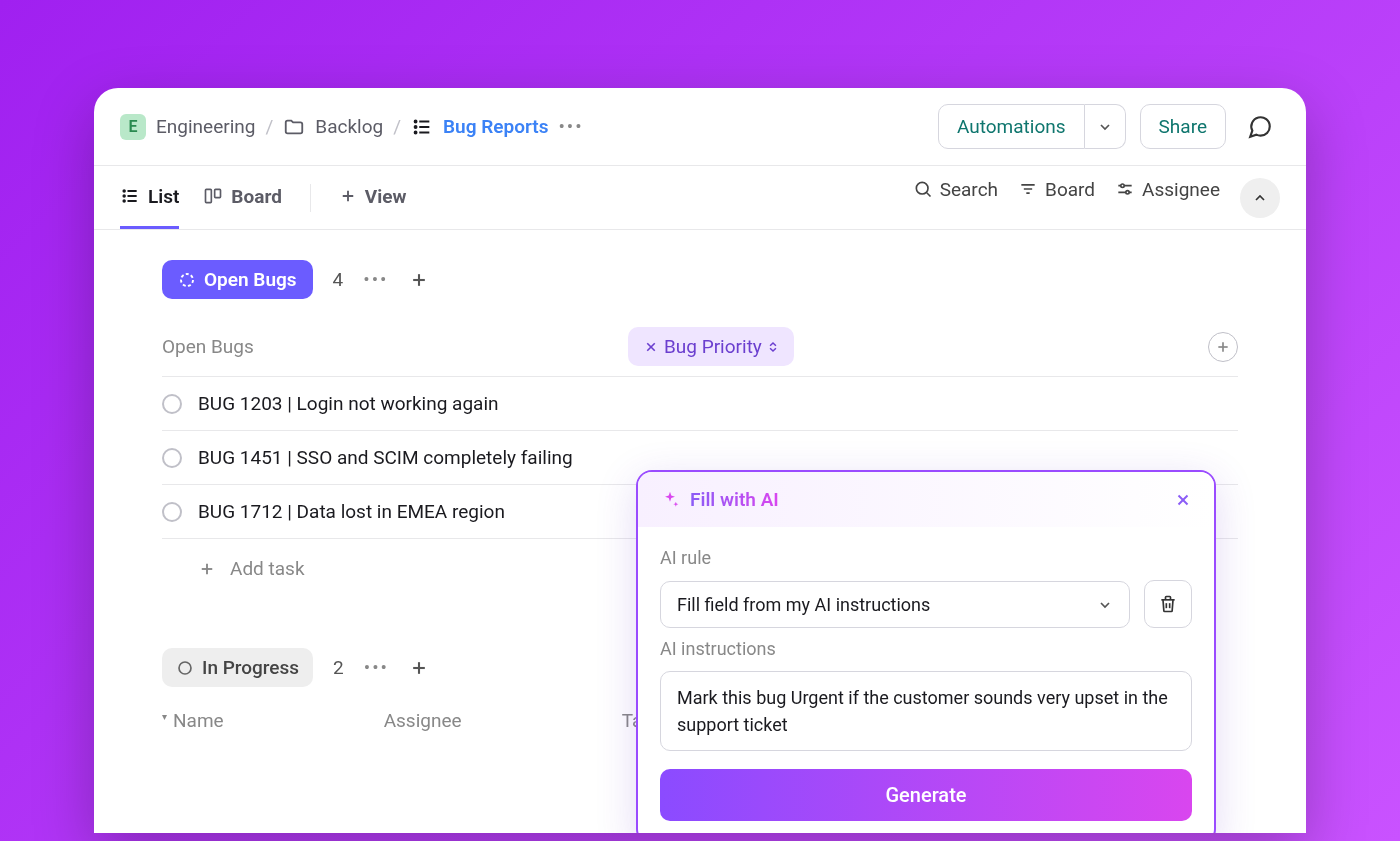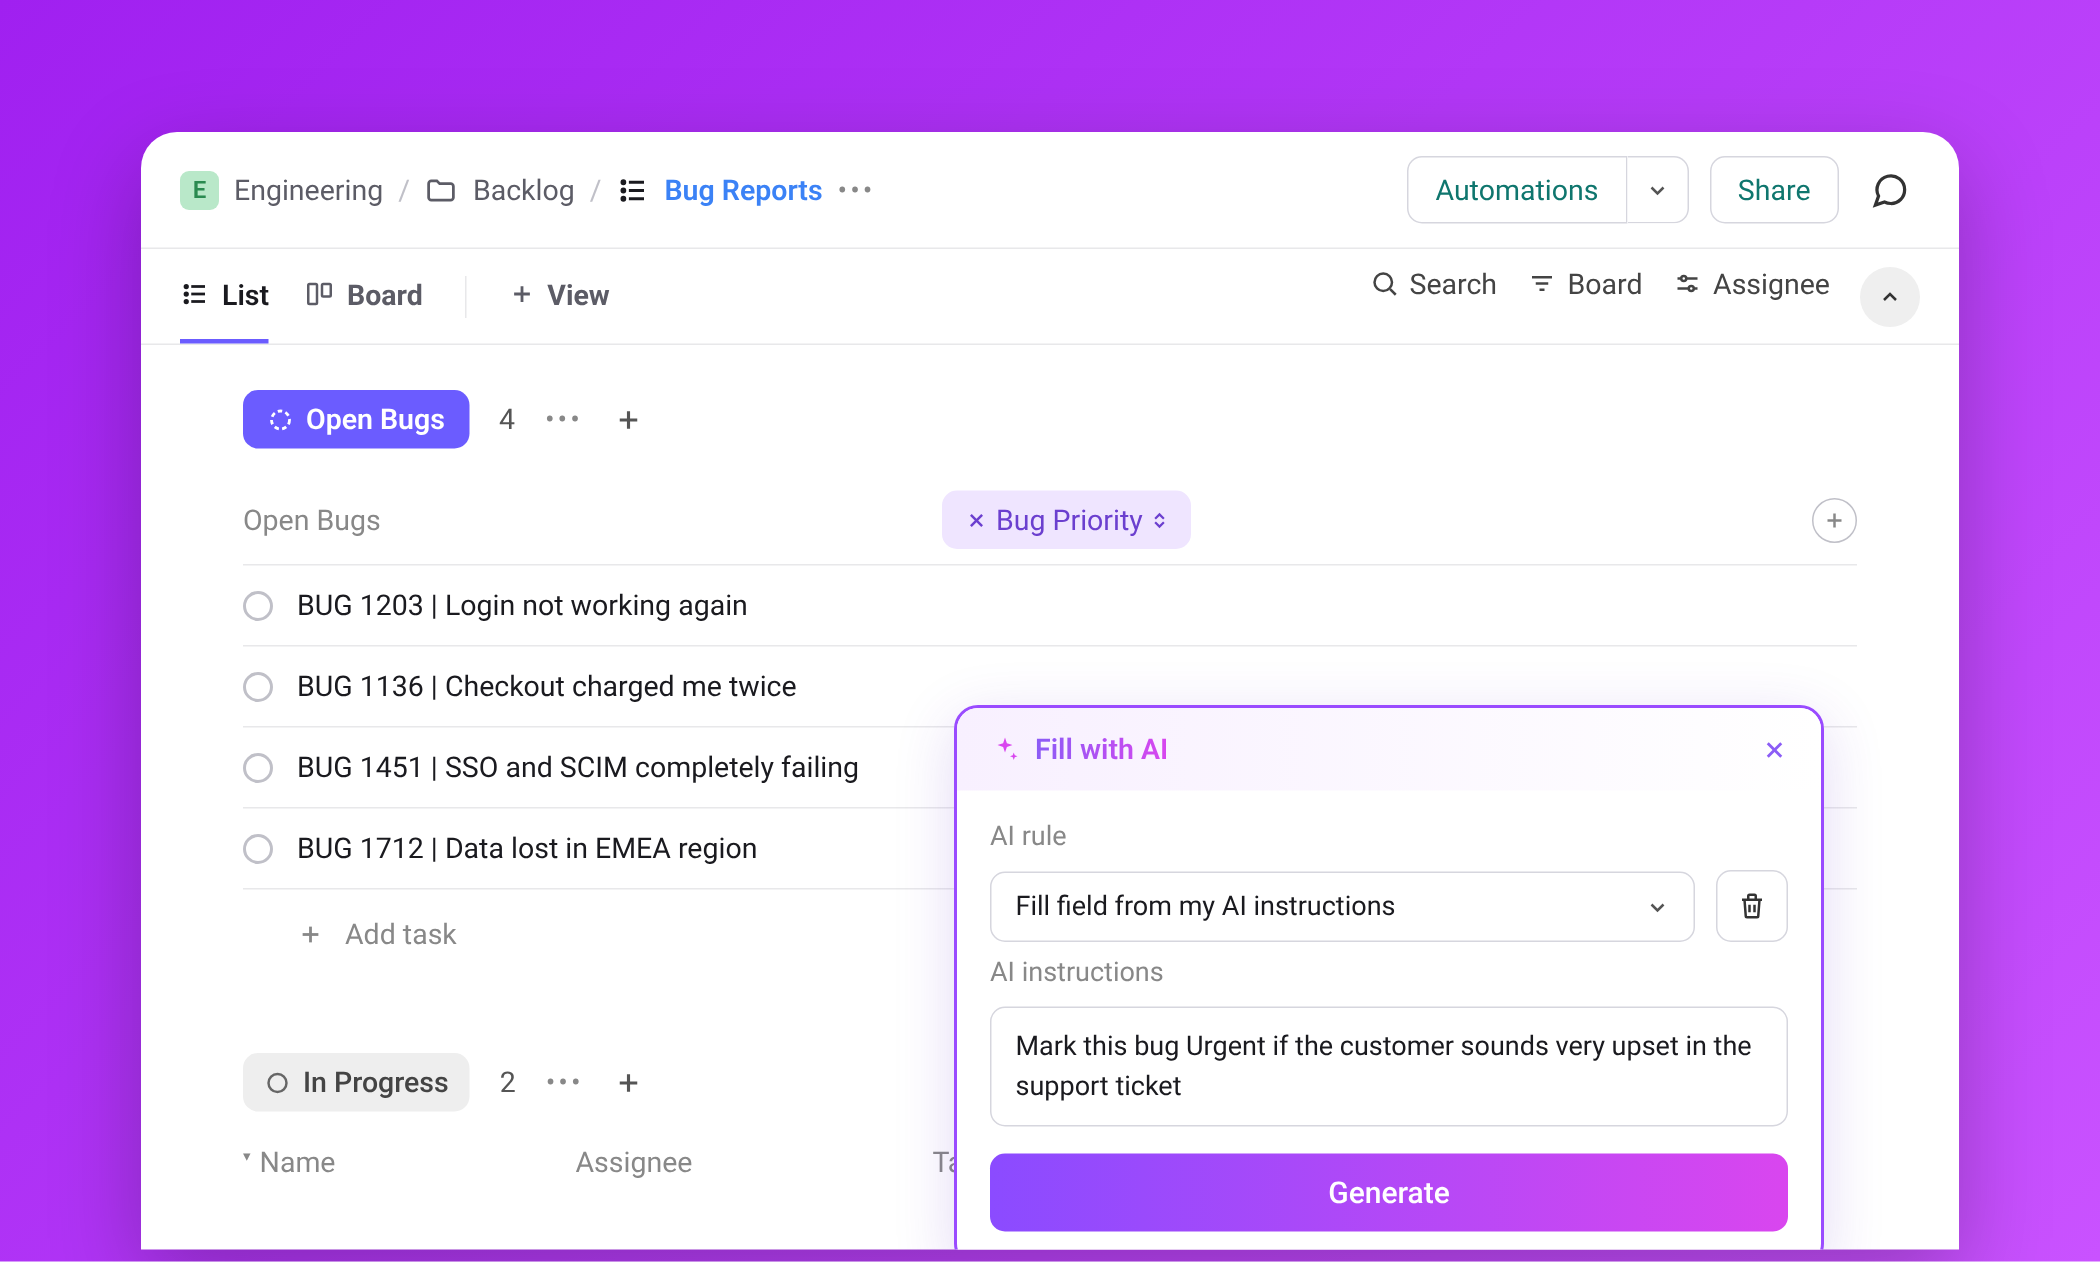--- a/index.html
+++ b/index.html
@@ -473,24 +473,20 @@
         <svg width="16" height="16" viewBox="0 0 24 24" fill="none" stroke="currentColor" stroke-width="2.5">
             <line x1="12" y1="5" x2="12" y2="19"></line>
             <line x1="5" y1="12" x2="19" y2="12"></line>
           </svg>
       </div>
     </div>
 
     <div class="task-row">
       <span class="task-circle"></span>
       <span>BUG 1203 | Login not working again</span>
-    </div>
-    <div class="task-row">
-      <span class="task-circle"></span>
-      <span>BUG 1136 | Checkout charged me twice</span>
     </div>
     <div class="task-row">
       <span class="task-circle"></span>
       <span>BUG 1451 | SSO and SCIM completely failing</span>
     </div>
     <div class="task-row">
       <span class="task-circle"></span>
       <span>BUG 1712 | Data lost in EMEA region</span>
     </div>
 

